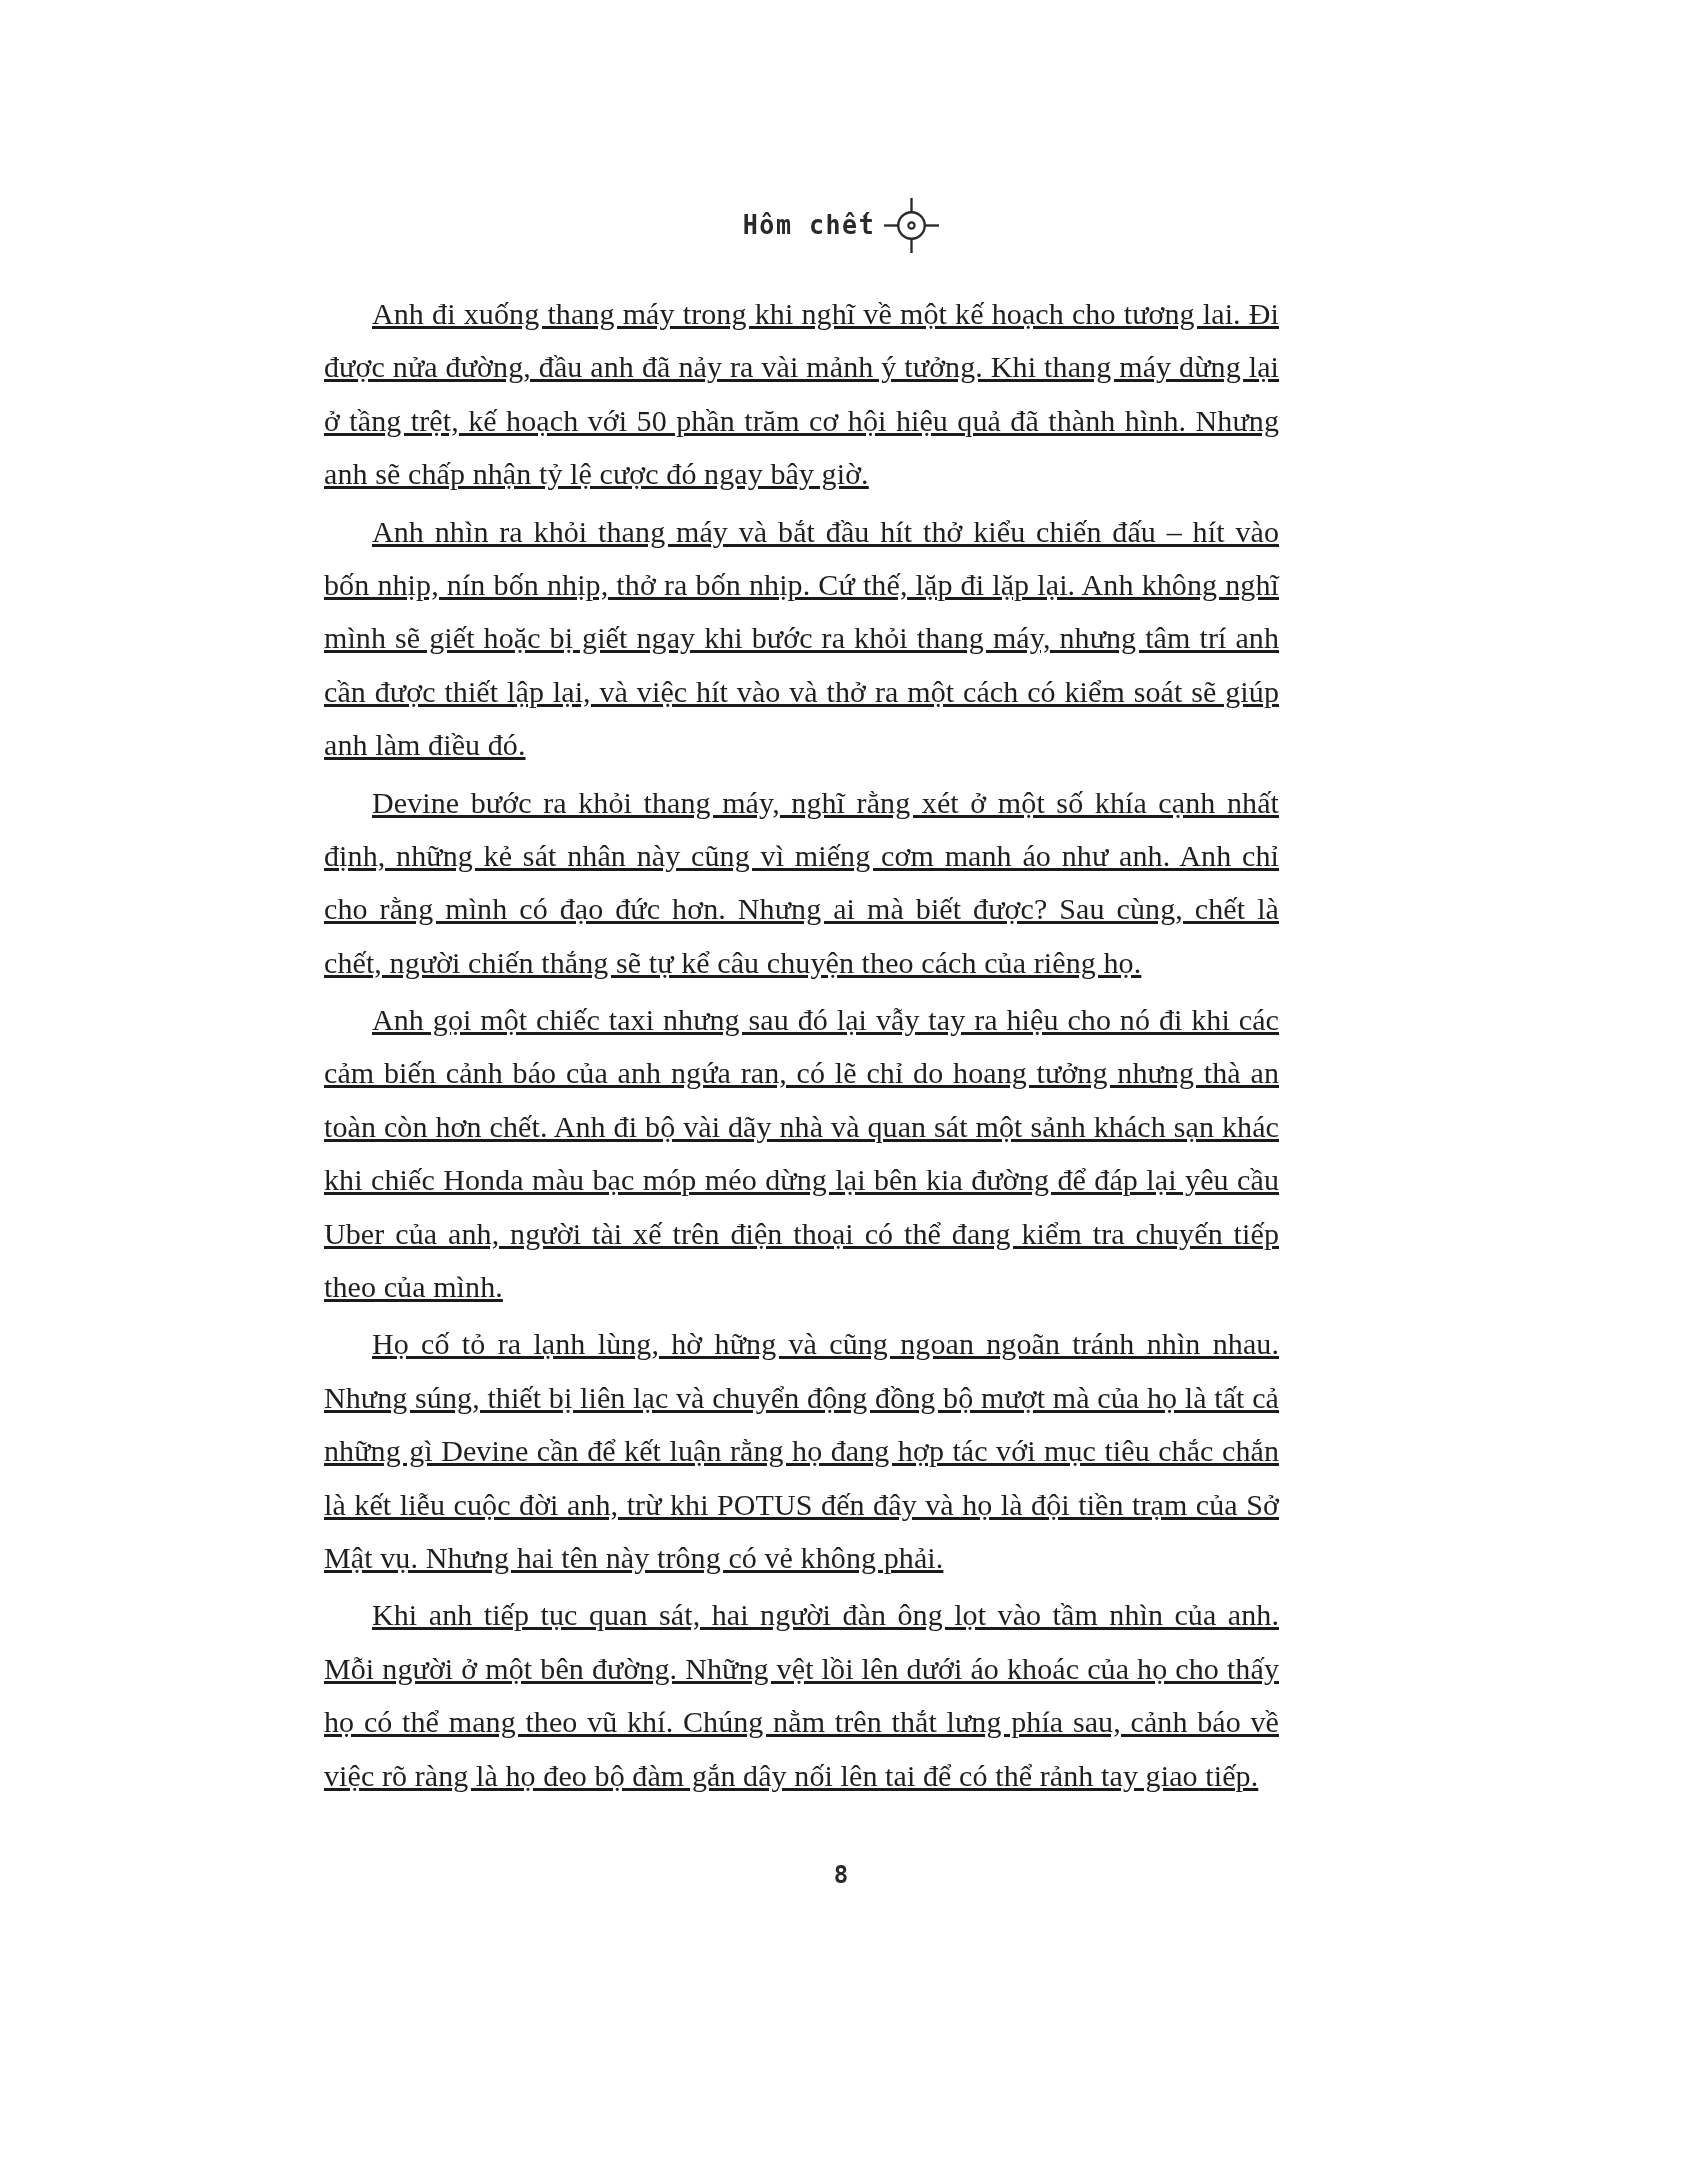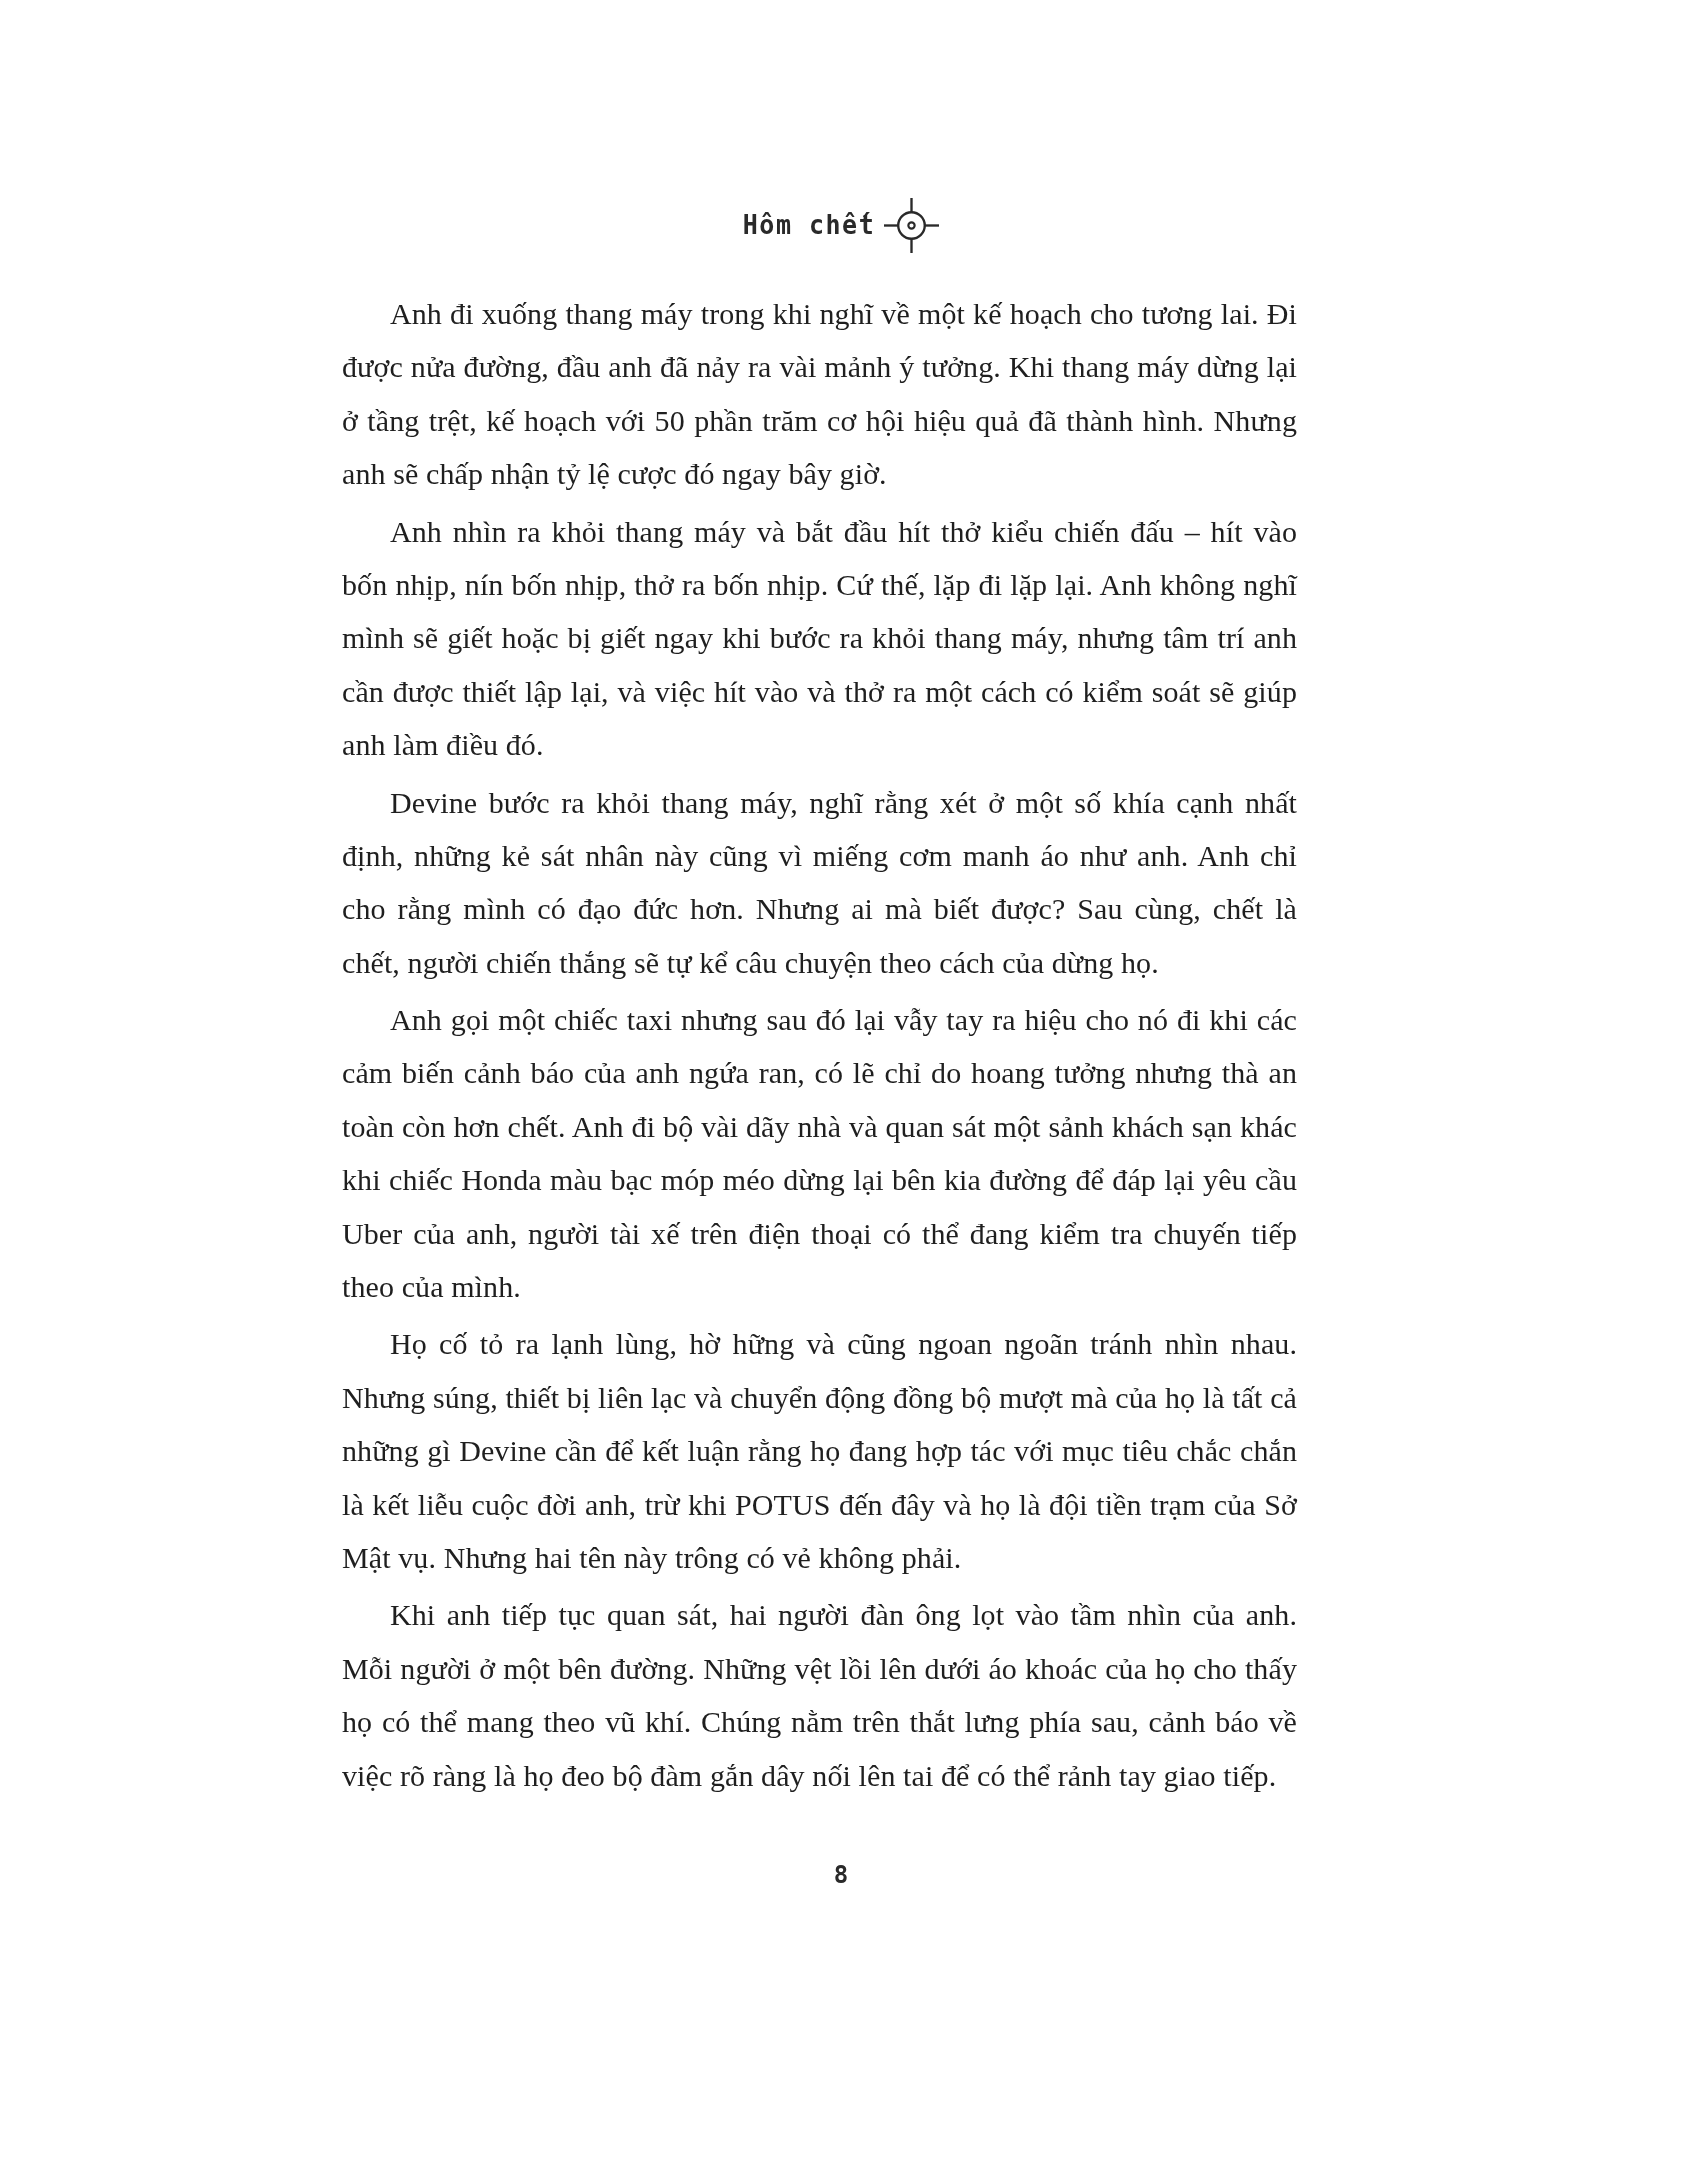--- a/index.html
+++ b/index.html
@@ -43,22 +43,23 @@
     width: 57px;
     height: 57px;
     flex: 0 0 auto;
   }
   .crosshair svg { display: block; }
 
   
   .body-text {
     position: absolute;
     top: 287px;
-    left: 342px;
+    left: 324px;
     width: 955px;
+    text-decoration: underline;
   }
   .body-text p {
     margin: 0 0 4px 0;
     text-indent: 48px;
     font-size: 30px;
     line-height: 1.78;
     text-align: justify;
     text-justify: inter-word;
     letter-spacing: 0.1px;
     color: #1f1f1f;
@@ -94,21 +95,21 @@
         <line x1="29" y1="42" x2="29" y2="57" stroke="#2a2a2a" stroke-width="2.4"></line>
         <line x1="1" y1="29" x2="16" y2="29" stroke="#2a2a2a" stroke-width="2.4"></line>
         <line x1="42" y1="29" x2="57" y2="29" stroke="#2a2a2a" stroke-width="2.4"></line>
       </svg>
     </span>
   </div>
 
   <div class="body-text">
     <p>Anh đi xuống thang máy trong khi nghĩ về một kế hoạch cho tương lai. Đi được nửa đường, đầu anh đã nảy ra vài mảnh ý tưởng. Khi thang máy dừng lại ở tầng trệt, kế hoạch với 50 phần trăm cơ hội hiệu quả đã thành hình. Nhưng anh sẽ chấp nhận tỷ lệ cược đó ngay bây giờ.</p>
     <p>Anh nhìn ra khỏi thang máy và bắt đầu hít thở kiểu chiến đấu – hít vào bốn nhịp, nín bốn nhịp, thở ra bốn nhịp. Cứ thế, lặp đi lặp lại. Anh không nghĩ mình sẽ giết hoặc bị giết ngay khi bước ra khỏi thang máy, nhưng tâm trí anh cần được thiết lập lại, và việc hít vào và thở ra một cách có kiểm soát sẽ giúp anh làm điều đó.</p>
-    <p>Devine bước ra khỏi thang máy, nghĩ rằng xét ở một số khía cạnh nhất định, những kẻ sát nhân này cũng vì miếng cơm manh áo như anh. Anh chỉ cho rằng mình có đạo đức hơn. Nhưng ai mà biết được? Sau cùng, chết là chết, người chiến thắng sẽ tự kể câu chuyện theo cách của dừng họ.</p>
+    <p>Devine bước ra khỏi thang máy, nghĩ rằng xét ở một số khía cạnh nhất định, những kẻ sát nhân này cũng vì miếng cơm manh áo như anh. Anh chỉ cho rằng mình có đạo đức hơn. Nhưng ai mà biết được? Sau cùng, chết là chết, người chiến thắng sẽ tự kể câu chuyện theo cách của riêng họ.</p>
     <p>Anh gọi một chiếc taxi nhưng sau đó lại vẫy tay ra hiệu cho nó đi khi các cảm biến cảnh báo của anh ngứa ran, có lẽ chỉ do hoang tưởng nhưng thà an toàn còn hơn chết. Anh đi bộ vài dãy nhà và quan sát một sảnh khách sạn khác khi chiếc Honda màu bạc móp méo dừng lại bên kia đường để đáp lại yêu cầu Uber của anh, người tài xế trên điện thoại có thể đang kiểm tra chuyến tiếp theo của mình.</p>
     <p>Họ cố tỏ ra lạnh lùng, hờ hững và cũng ngoan ngoãn tránh nhìn nhau. Nhưng súng, thiết bị liên lạc và chuyển động đồng bộ mượt mà của họ là tất cả những gì Devine cần để kết luận rằng họ đang hợp tác với mục tiêu chắc chắn là kết liễu cuộc đời anh, trừ khi POTUS đến đây và họ là đội tiền trạm của Sở Mật vụ. Nhưng hai tên này trông có vẻ không phải.</p>
     <p>Khi anh tiếp tục quan sát, hai người đàn ông lọt vào tầm nhìn của anh. Mỗi người ở một bên đường. Những vệt lồi lên dưới áo khoác của họ cho thấy họ có thể mang theo vũ khí. Chúng nằm trên thắt lưng phía sau, cảnh báo về việc rõ ràng là họ đeo bộ đàm gắn dây nối lên tai để có thể rảnh tay giao tiếp.</p>
   </div>
 
   <div class="folio">8</div>
 
 </div>
 
 

